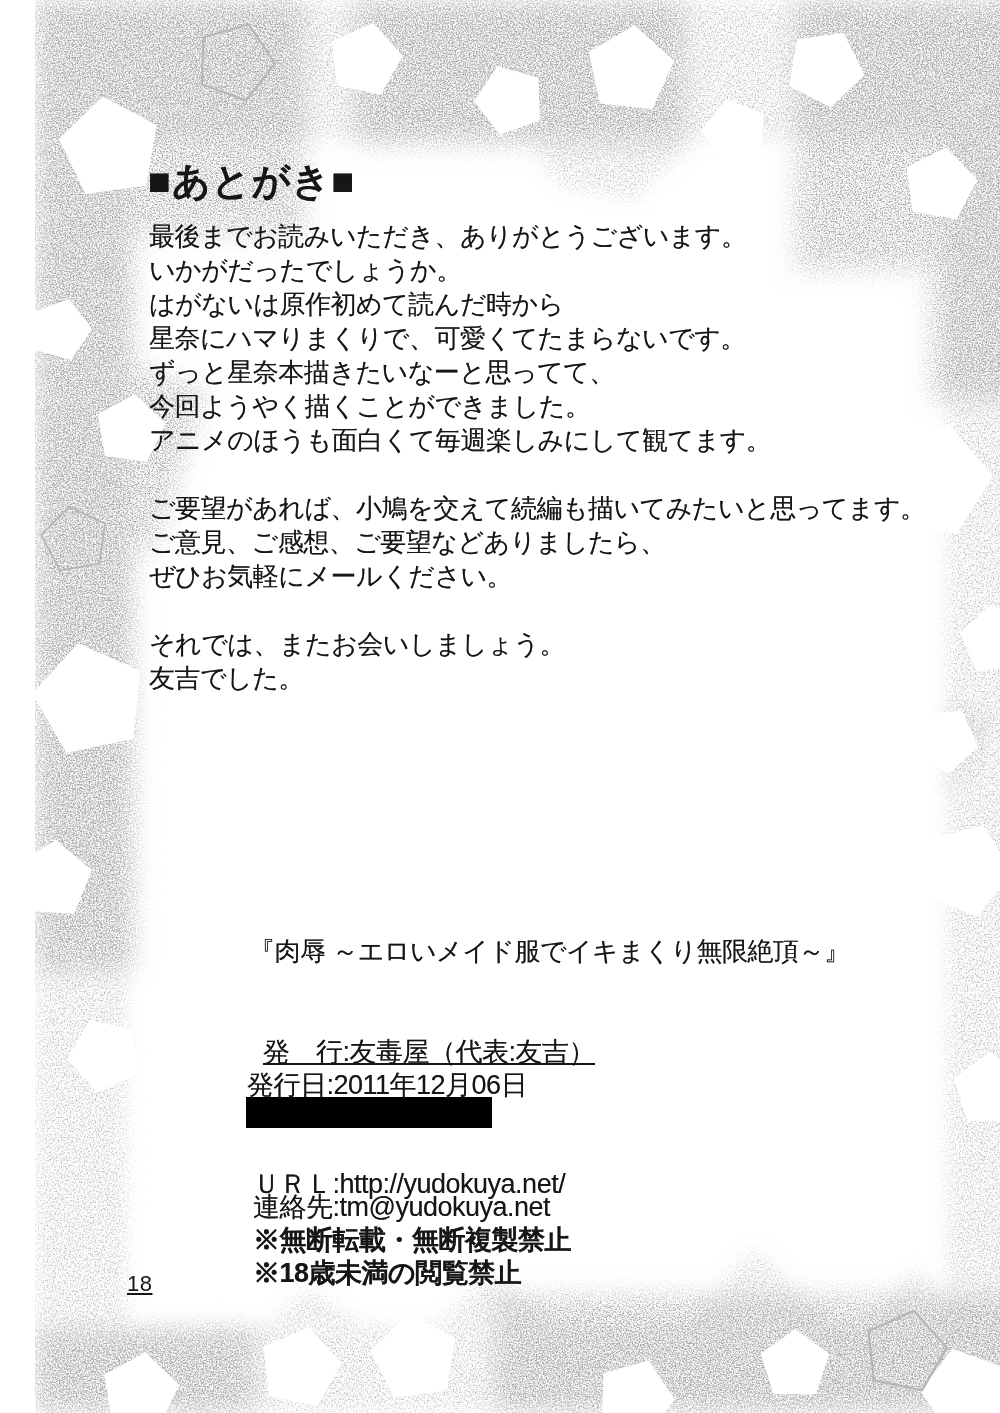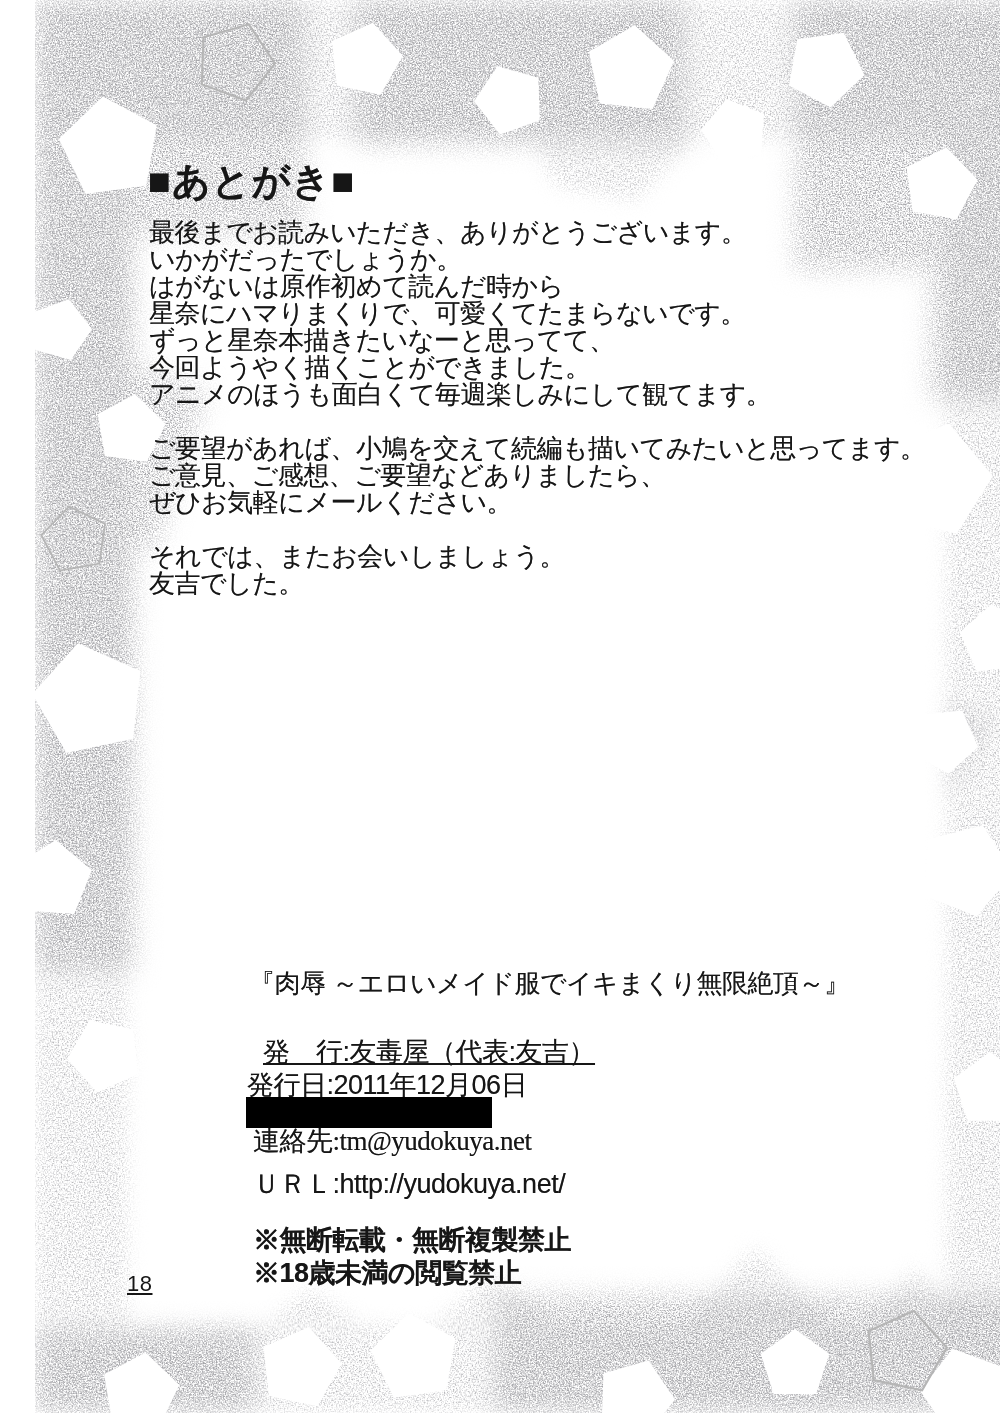--- a/index.html
+++ b/index.html
@@ -25,42 +25,42 @@
     left: 113px; top: 131px;
     font-size: 38px;
     font-weight: 700;
     letter-spacing: 1px;
     text-shadow: 0 0 0.5px rgba(0,0,0,0.6);
   }
   .body-text {
     position: absolute;
     left: 114px; top: 219px;
     font-size: 26px;
-    line-height: 27px;
+    line-height: 34px;
     letter-spacing: -0.5px;
     white-space: pre-line;
     text-shadow: 0 0 0.4px rgba(0,0,0,0.5);
   }
   .colophon-line {
     position: absolute;
     font-size: 27px;
     letter-spacing: -0.5px;
     white-space: pre-line;
     text-shadow: 0 0 0.4px rgba(0,0,0,0.5);
   }
-  .book-title { left: 214px; top: 966px; font-size: 26px; }
+  .book-title { left: 214px; top: 934px; font-size: 26px; }
   .pub-line   { left: 228px; top: 1034px; text-decoration: underline; }
   .date-line  { left: 212px; top: 1067px; }
   .redact-bar {
     position: absolute;
     left: 211px; top: 1097px;
     width: 246px; height: 31px;
     background: #000000;
   }
-  .contact-line { left: 218px; top: 1123px; font-family: Liberation Serif, serif; }
+  .contact-line { left: 218px; top: 1189px; }
   .url-line     { left: 218px; top: 1166px; }
   .notice-lines { left: 218px; top: 1224px; line-height: 33px; font-weight: bold; }
   .page-number {
     position: absolute;
     left: 92px; top: 1271px;
     font-size: 22px;
     letter-spacing: 0.5px;
     text-decoration: underline;
   }
 </style>

